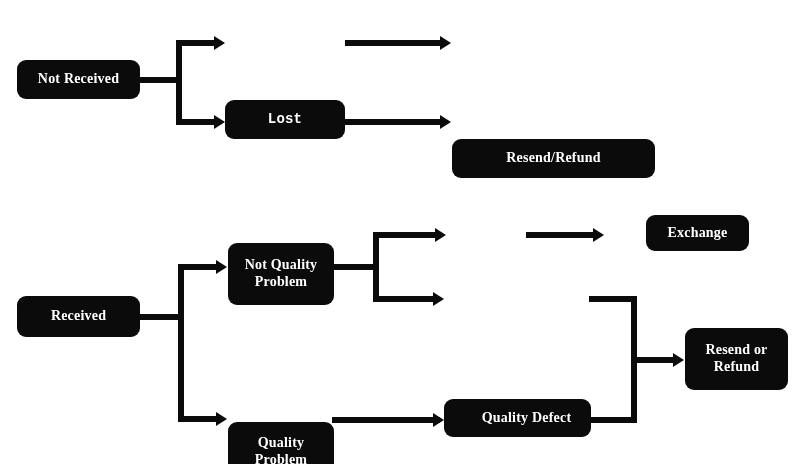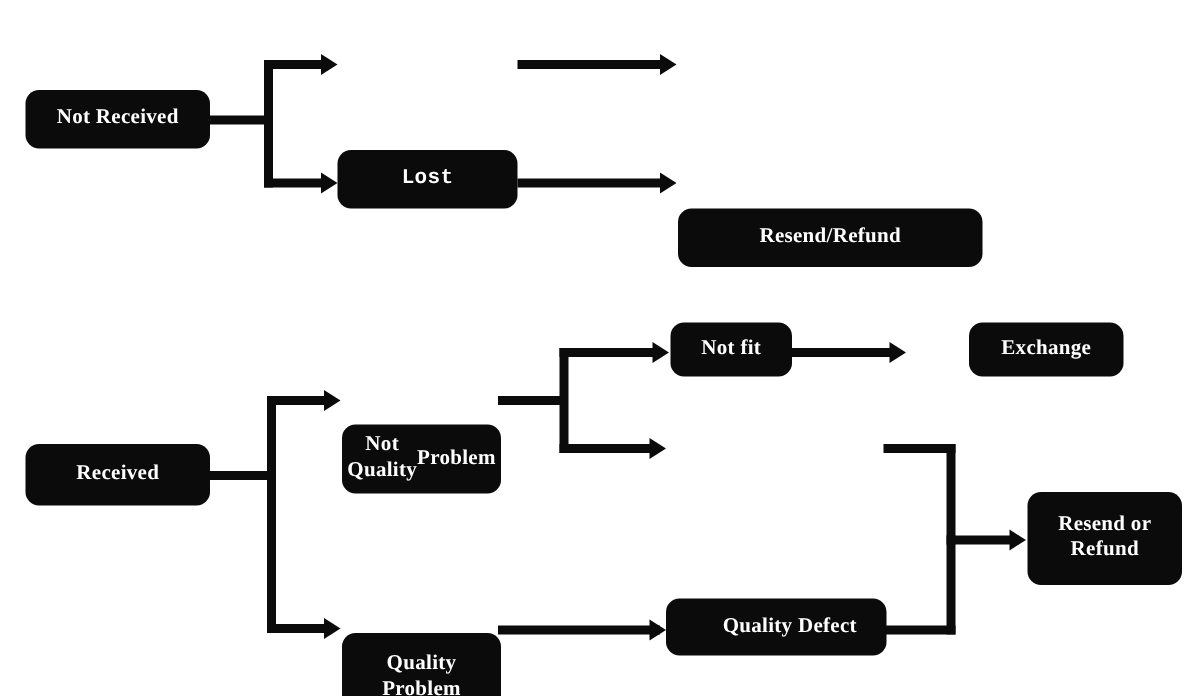--- a/index.html
+++ b/index.html
@@ -106,31 +106,30 @@
 
   <div class="seg h" style="left:589px; top:417px; width:48px;"></div>
 
   <div class="seg v" style="left:631px; top:296px; height:127px;"></div>
 
   <div class="seg h" style="left:631px; top:357px; width:48px;"></div>
   <div class="arrow" style="left:673px; top:353px;"></div>
 
   <div class="node" style="left:17px; top:296px; width:123px; height:41px;">Received</div>
 
-  <div class="node two-line" style="left:228px; top:243px; width:106px; height:46px; flex-direction:row;margin-top:40px;">
+  <div class="node two-line" style="left:228px; top:243px; width:106px; height:62px; flex-direction:column;">
     <span>Not Quality</span>
     <span>Problem</span>
   </div>
 
   <div class="node two-line" style="left:228px; top:382px; width:106px; height:60px; flex-direction:column;margin-top:40px;">
     <span>Quality</span>
     <span>Problem</span>
   </div>
 
-  <div class="node" style="left:447px; top:215px; width:81px; height:36px;">Not fit</div>
 
   <div class="node" style="left:605px; top:215px; width:103px; height:36px;margin-left:41px;">Exchange</div>
 
 
   <div class="node" style="left:444px; top:399px; width:147px; height:38px;padding-left:24px;">Quality Defect</div>
 
   <div class="node two-line" style="left:685px; top:328px; width:103px; height:62px; flex-direction:column;">
     <span>Resend or</span>
     <span>Refund</span>
   </div>

